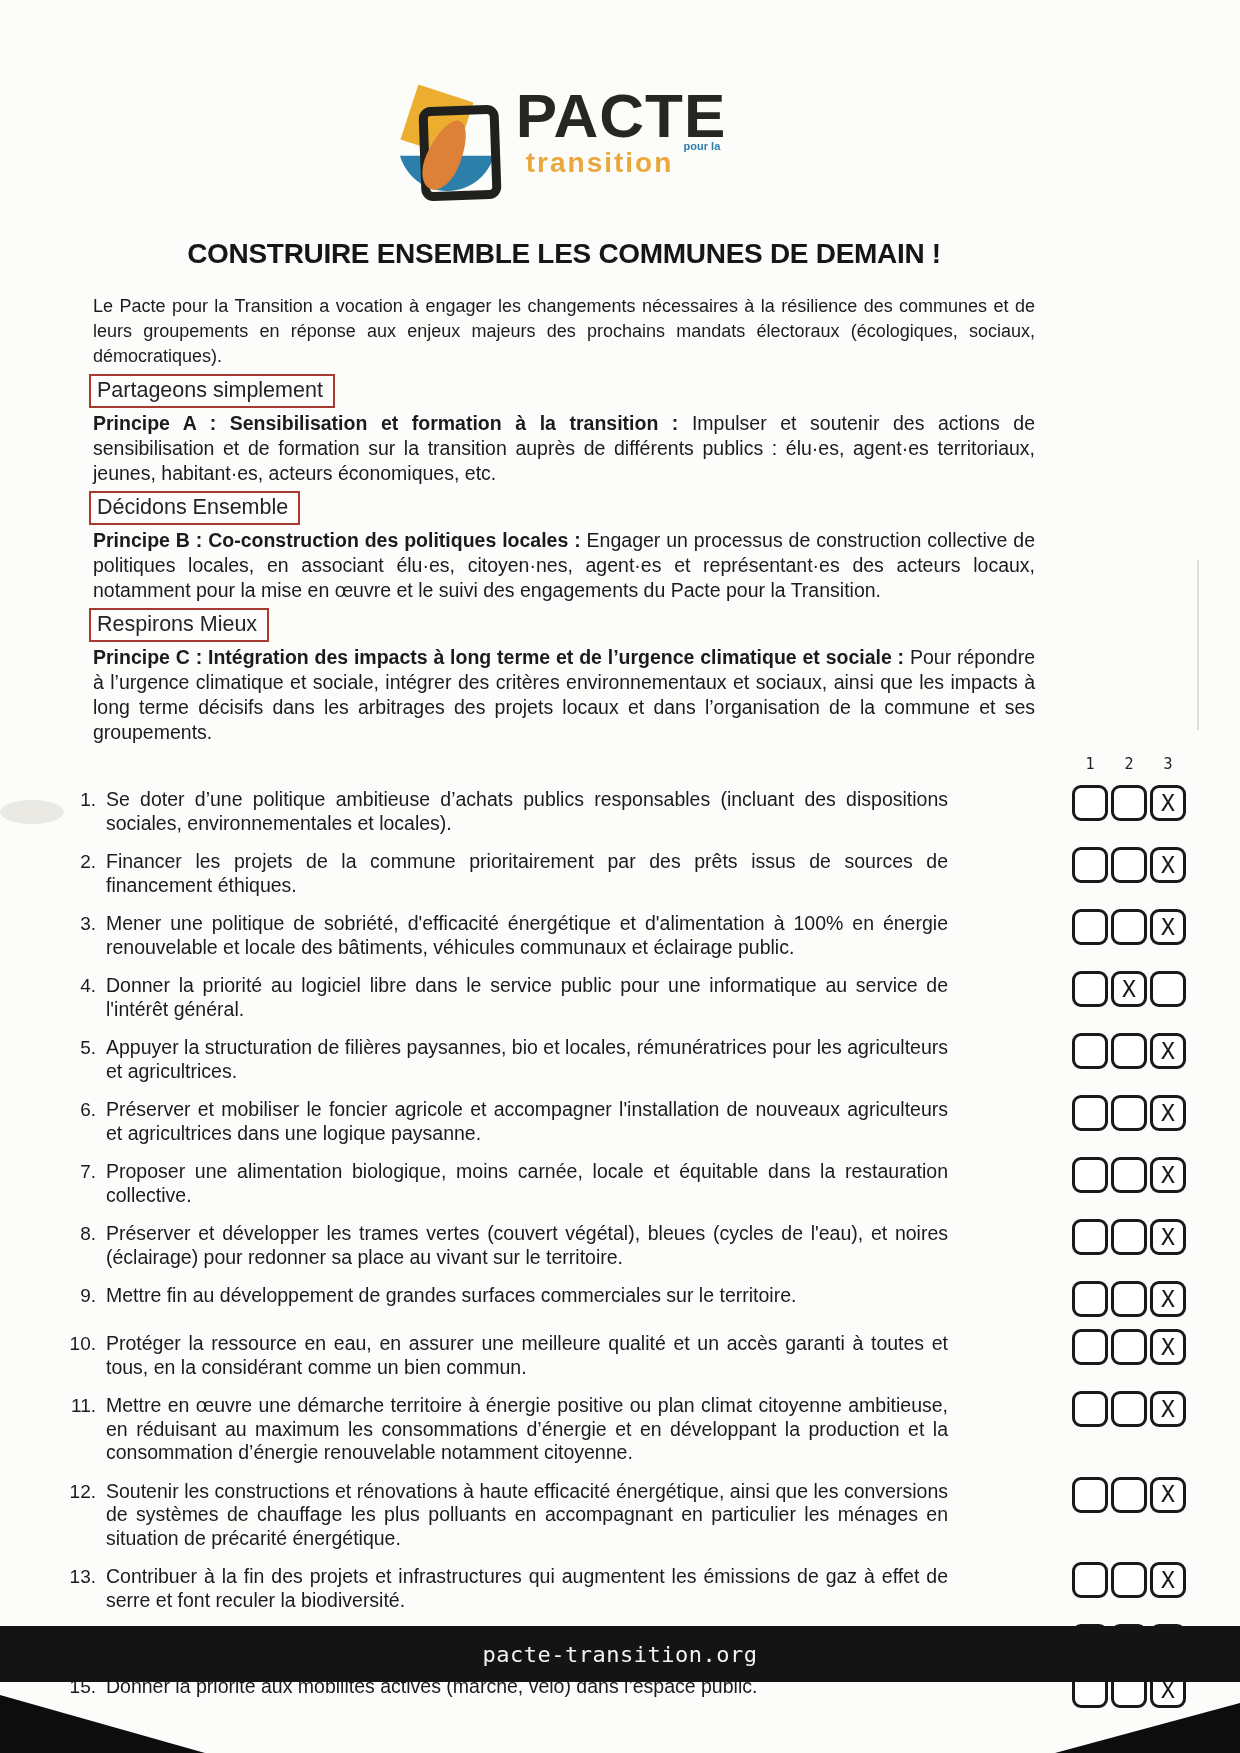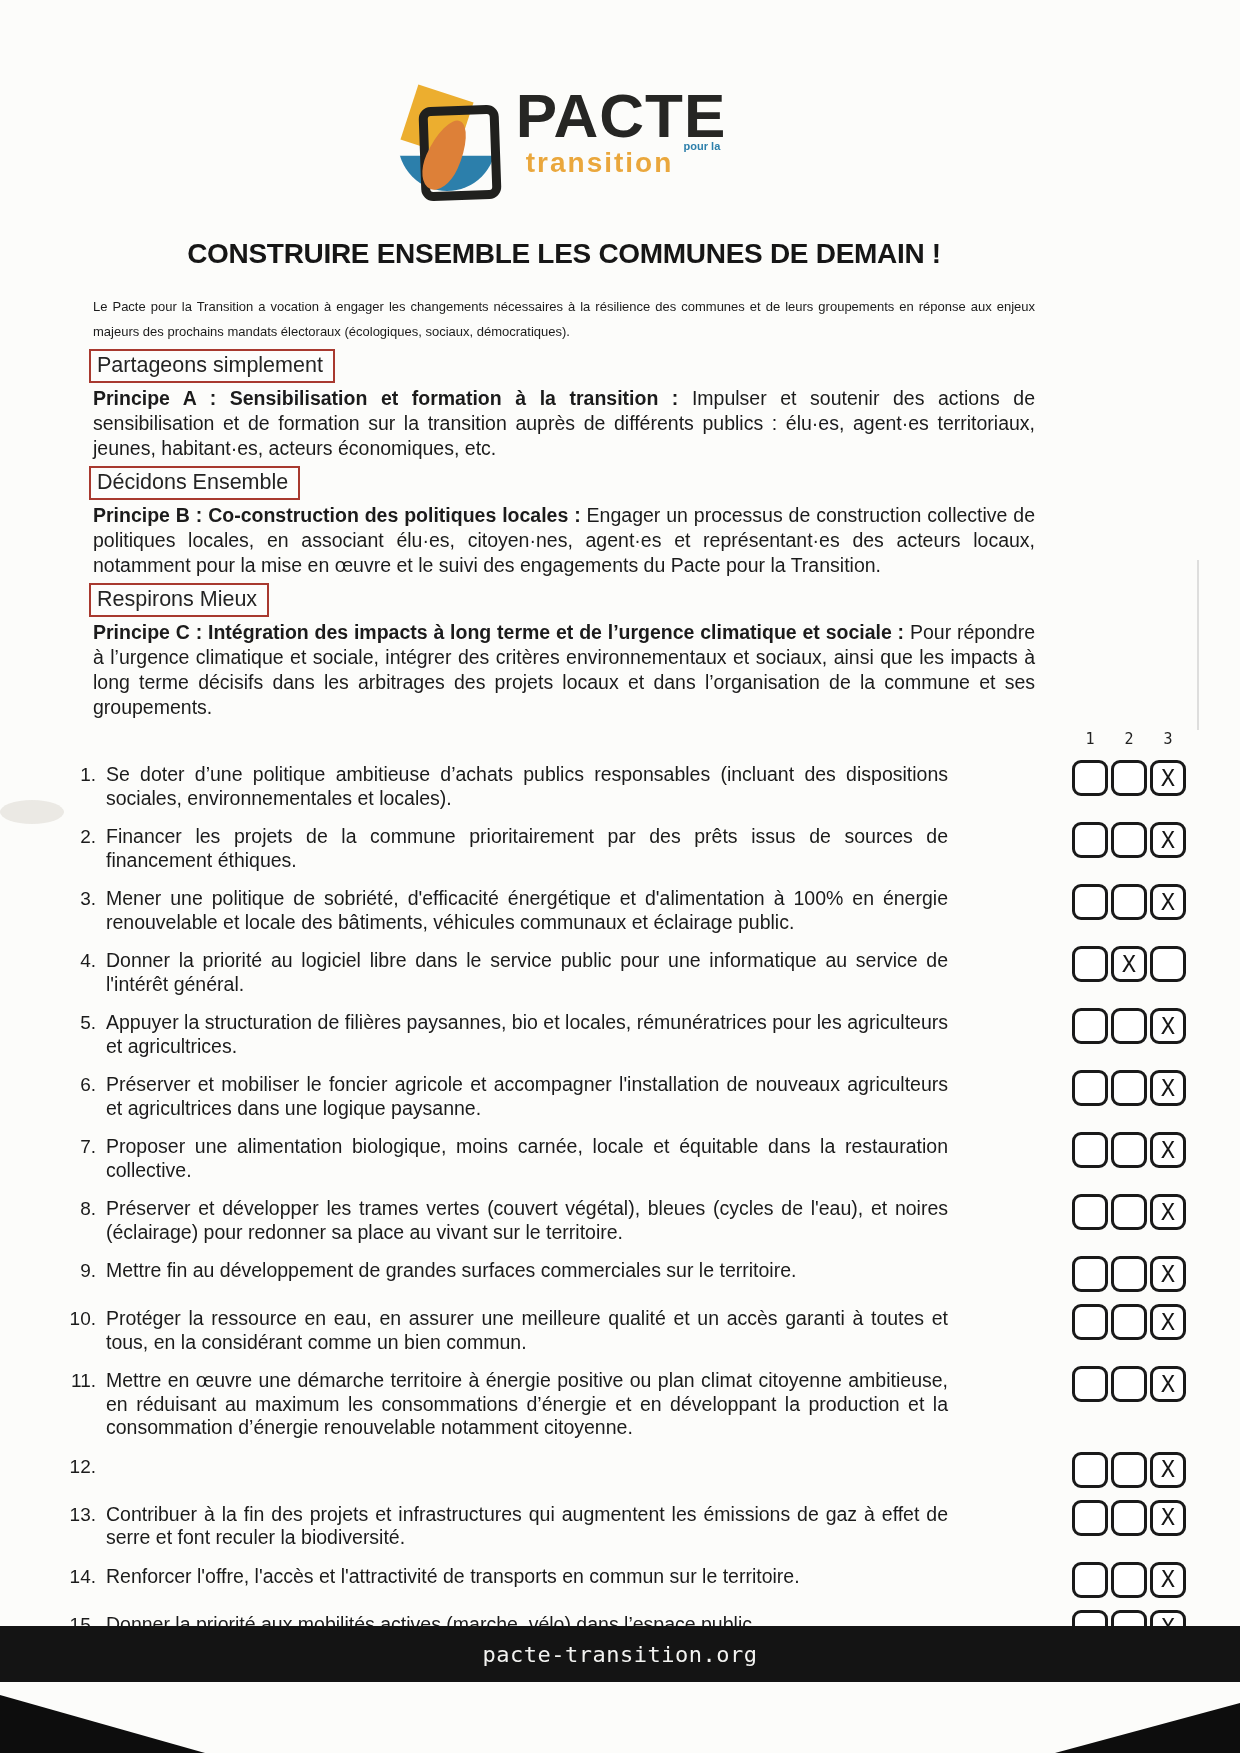--- a/index.html
+++ b/index.html
@@ -15,21 +15,21 @@
   .lm-arc{position:absolute; left:-4px; top:58px; width:98px; height:49px; background:#2c7fab; border-radius:0 0 98px 98px; clip-path:polygon(0 28%,100% 28%,100% 100%,0 100%);}
   .lm-frame{position:absolute; left:18px; top:22px; width:62px; height:76px; border:9px solid #20201e; border-radius:12px; transform:rotate(-2deg); background:transparent;}
   .lm-leaf{position:absolute; left:26px; top:34px; width:34px; height:74px; background:#dd8038; border-radius:50% 50% 50% 50%/60% 60% 40% 40%; transform:rotate(24deg);}
   .logo-text{position:relative; padding-top:4px;}
   .logo-pacte{font-size:62px; line-height:56px; font-weight:900; letter-spacing:1px; color:#262624;text-align:right;}
   .logo-pourla{position:absolute; right:6px; top:56px; font-size:11px; font-weight:bold; color:#2c7fab;}
   .logo-transition{font-size:28px; line-height:38px; font-weight:900; letter-spacing:2px; color:#eaa73c; padding-left:10px;}
   
   .content{padding:0 205px 0 93px;}
   h1.title{margin:42px 0 0; text-align:center; font-size:28px; font-weight:800; letter-spacing:-0.3px; color:#161616;}
-  p.intro{margin:24px 0 0; text-align:justify; font-size:13px; line-height:25px;}
+  p.intro{margin:24px 0 0; text-align:justify; font-size:18px; line-height:25px;}
   p.compose{margin:27px 0 0; font-size:19.5px; line-height:25px;}
   .annotation-box{
     display:inline-block; margin:5px 0 0 -4px; padding:2px 10px 3px 6px;
     border:2px solid #a8392f; font-size:21.5px; color:#242424; background:rgba(255,255,255,.35);text-align:right;
   }
   p.principle{margin:3px 0 0; text-align:justify; font-size:19.5px; line-height:25px;}
   p.principle b{font-weight:800;}
   
   .measures-wrap{position:relative; margin:10px 54px 0 60px;}
   .cb-header{display:flex; justify-content:flex-end; gap:3px; margin-bottom:8px;
@@ -280,20 +280,21 @@
               <span class="cb-mark"></span>
             </div>
       <div class="cb">
               <span class="cb-mark">X</span>
             </div>
     </div>
   </div>
 
   <div class="measure-row">
     <div class="measure-num">12.</div>
+    <div class="measure-text">Soutenir les constructions et rénovations à haute efficacité énergétique, ainsi que les conversions de systèmes de chauffage les plus polluants en accompagnant en particulier les ménages en situation de précarité énergétique.</div>
     <div class="cbs">
       <div class="cb">
               <span class="cb-mark"></span>
             </div>
       <div class="cb">
               <span class="cb-mark"></span>
             </div>
       <div class="cb">
               <span class="cb-mark">X</span>
             </div>

